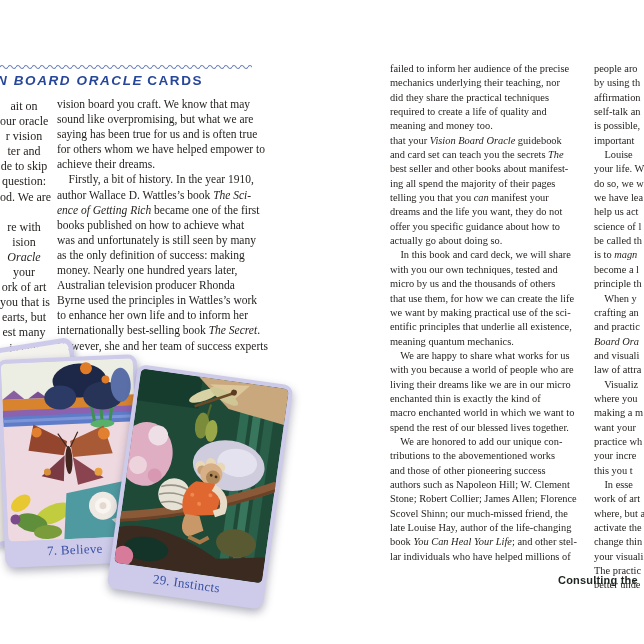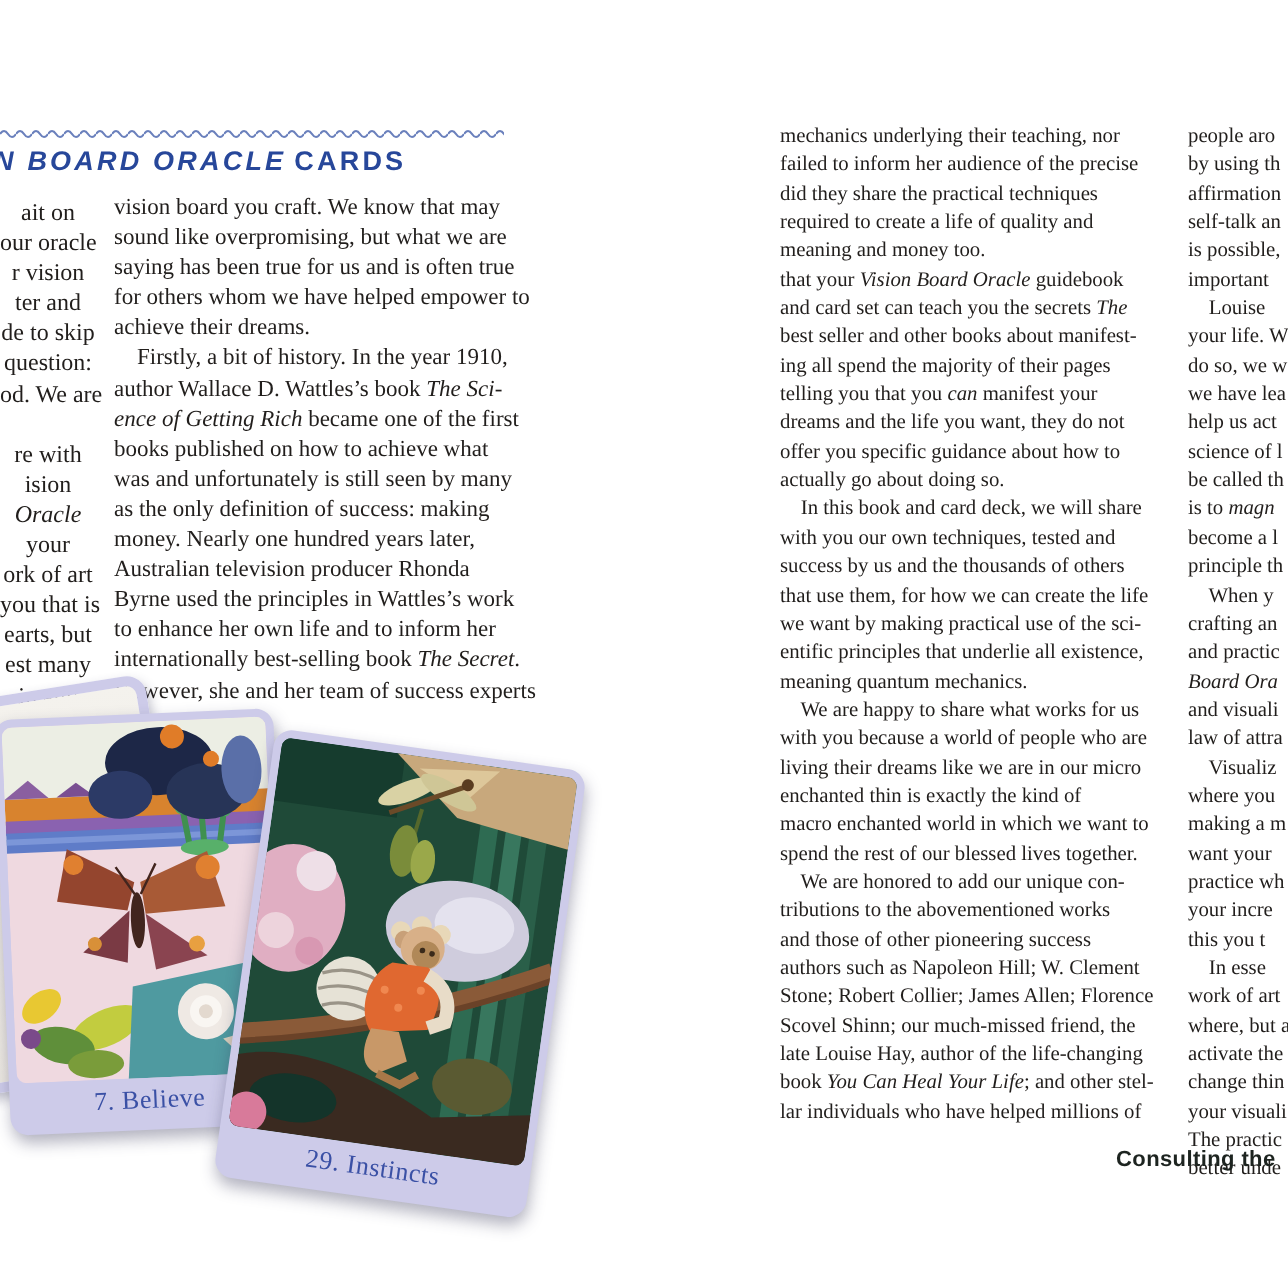--- a/index.html
+++ b/index.html
@@ -104,36 +104,36 @@
       <div class="tl">as the only definition of success: making</div>
       <div class="tl">money. Nearly one hundred years later,</div>
       <div class="tl">Australian television producer Rhonda</div>
       <div class="tl">Byrne used the principles in Wattles’s work</div>
       <div class="tl">to enhance her own life and to inform her</div>
       <div class="tl">internationally best-selling book <i>The Secret</i>.</div>
       <div class="tl">However, she and her team of success experts</div>
     </div>
 
   <div class="col" id="col-r1">
+      <div class="tl">failed to inform her audience of the precise</div>
       <div class="tl">mechanics underlying their teaching, nor</div>
-      <div class="tl">failed to inform her audience of the precise</div>
       <div class="tl">did they share the practical techniques</div>
       <div class="tl">required to create a life of quality and</div>
       <div class="tl">meaning and money too.</div>
       <div class="tl">that your <i>Vision Board Oracle</i> guidebook</div>
       <div class="tl">and card set can teach you the secrets <i>The</i></div>
       <div class="tl">best seller and other books about manifest-</div>
       <div class="tl">ing all spend the majority of their pages</div>
       <div class="tl">telling you that you <i>can</i> manifest your</div>
       <div class="tl">dreams and the life you want, they do not</div>
       <div class="tl">offer you specific guidance about how to</div>
       <div class="tl">actually go about doing so.</div>
       <div class="tl">    In this book and card deck, we will share</div>
       <div class="tl">with you our own techniques, tested and</div>
-      <div class="tl">success by us and the thousands of others</div>
+      <div class="tl">micro by us and the thousands of others</div>
       <div class="tl">that use them, for how we can create the life</div>
       <div class="tl">we want by making practical use of the sci-</div>
       <div class="tl">entific principles that underlie all existence,</div>
       <div class="tl">meaning quantum mechanics.</div>
       <div class="tl">    We are happy to share what works for us</div>
       <div class="tl">with you because a world of people who are</div>
       <div class="tl">living their dreams like we are in our micro</div>
       <div class="tl">enchanted thin is exactly the kind of</div>
       <div class="tl">macro enchanted world in which we want to</div>
       <div class="tl">spend the rest of our blessed lives together.</div>

